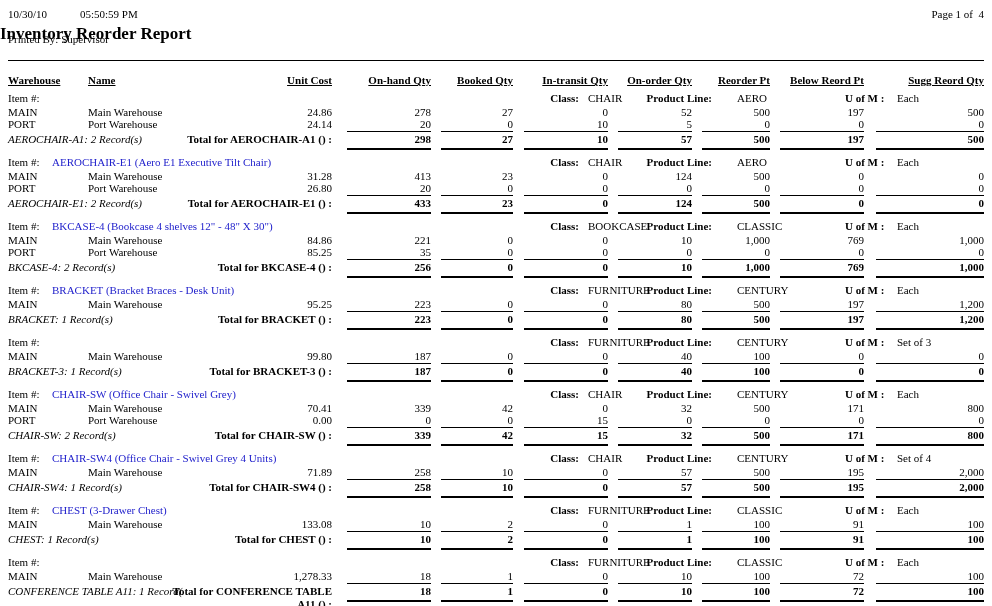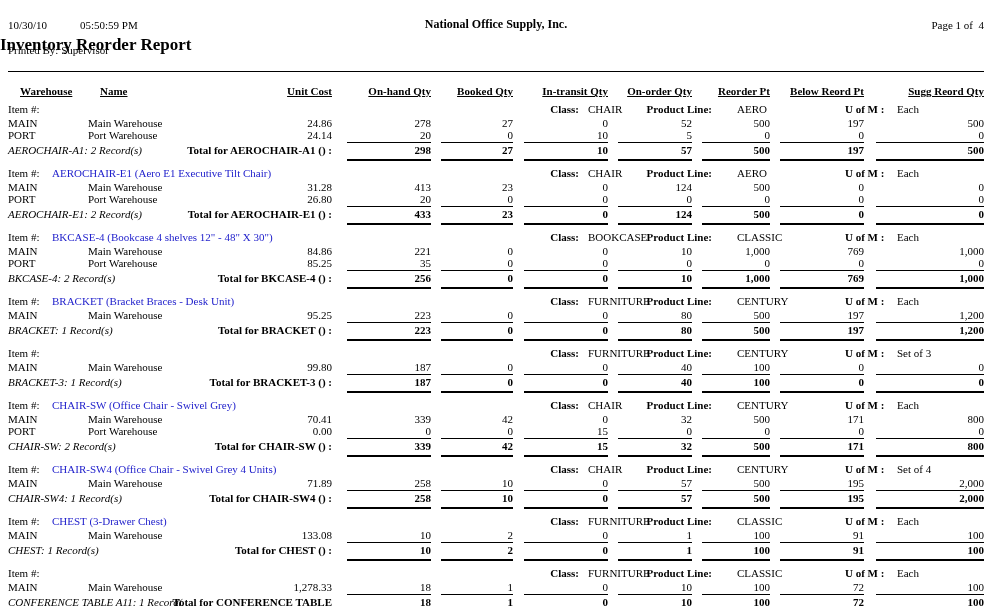--- a/index.html
+++ b/index.html
@@ -1,25 +1,25 @@
 <!DOCTYPE html>
 <html style="--link-blue: #2222cc;"><head>
 <meta charset="utf-8">
 <style>
   html,body{margin:0;padding:0;width:992px;height:606px;background:#fff;overflow:hidden;}
   body{font-family:"Liberation Serif","DejaVu Serif",serif;font-size:11px;color:#000;line-height:13px;}
-  .hdr{position:relative;height:62px;margin-top:11px;}
+  .hdr{position:relative;height:62px;}
   .hdr .date{position:absolute;left:8px;top:8px;}
   .hdr .time{position:absolute;left:80px;top:8px;}
   .hdr .printedby{position:absolute;left:8px;top:33px;}
   .hdr .company{position:absolute;left:0;right:0;top:7px;text-align:center;font-weight:bold;font-size:12px;}
   .hdr .rpttitle{position:absolute;left:0;right:0;top:27px;text-align:left;font-weight:bold;font-size:17px;}
   .hdr .pageinfo{position:absolute;right:8px;top:8px;white-space:pre;}
   .rule{position:absolute;left:8px;right:8px;top:60px;border-top:1px solid #000;}
-  .colhdr{position:relative;height:13px;margin:12px 0 5px 12px;}
+  .colhdr{position:relative;height:13px;margin:12px 0 5px 0;}
   .hcell{position:absolute;top:0;font-weight:bold;text-decoration:underline;white-space:nowrap;}
   .row{position:relative;}
   .cell{position:absolute;top:0;white-space:nowrap;}
   .p-wh{left:8px;}  .p-name{left:88px;}
   .p-cost{right:660px;} .p-q0{right:561px;} .p-q1{right:479px;} .p-q2{right:384px;}
   .p-q3{right:300px;} .p-q4{right:222px;} .p-q5{right:128px;} .p-q6{right:8px;}
   .group{margin-bottom:5px;}
   .item-row{height:13px;margin-bottom:1px;}
   .item-no{left:8px;font-weight:normal;}
   .item-link{left:52px;color:var(--link-blue,#2222cc);cursor:pointer;}
@@ -39,21 +39,20 @@
   .sumline{position:absolute;top:0;height:1px;background:#000;}
   .botline{position:absolute;top:17px;height:2px;background:#000;}
 </style>
 </head>
 <body>
 
 <div class="hdr">
   <span class="date">10/30/10</span>
   <span class="time">05:50:59 PM</span>
   <span class="printedby">Printed By: Supervisor</span>
-  <div class="company">National Office Supply, Inc.</div>
   <div class="rpttitle">Inventory Reorder Report</div>
   <span class="pageinfo">Page 1 of  4</span>
   <div class="rule"></div>
 </div>
 
 <div class="colhdr" id="colhdr-row">
     <span class="hcell p-wh">Warehouse</span>
     <span class="hcell p-name">Name</span>
     <span class="hcell p-cost">Unit Cost</span>
     <span class="hcell p-q0">On-hand Qty</span>

